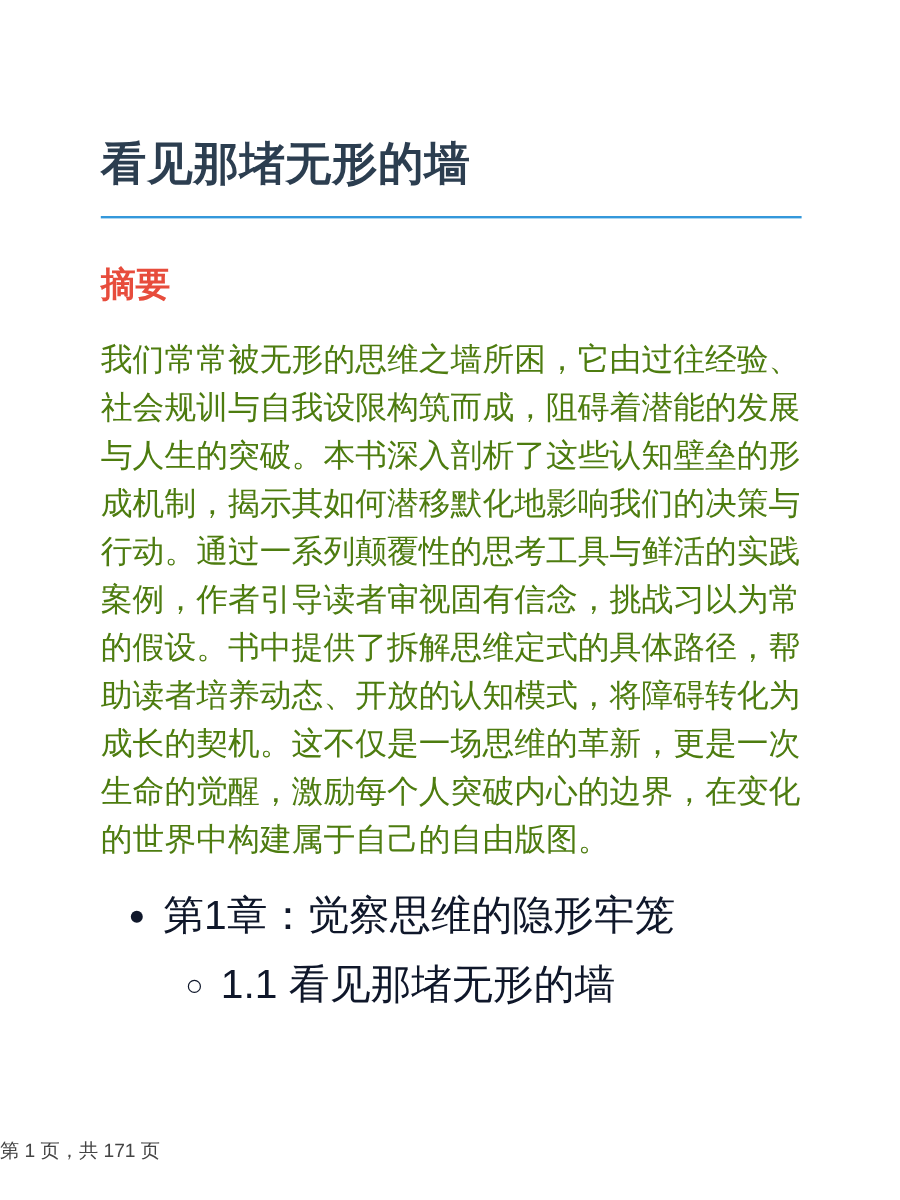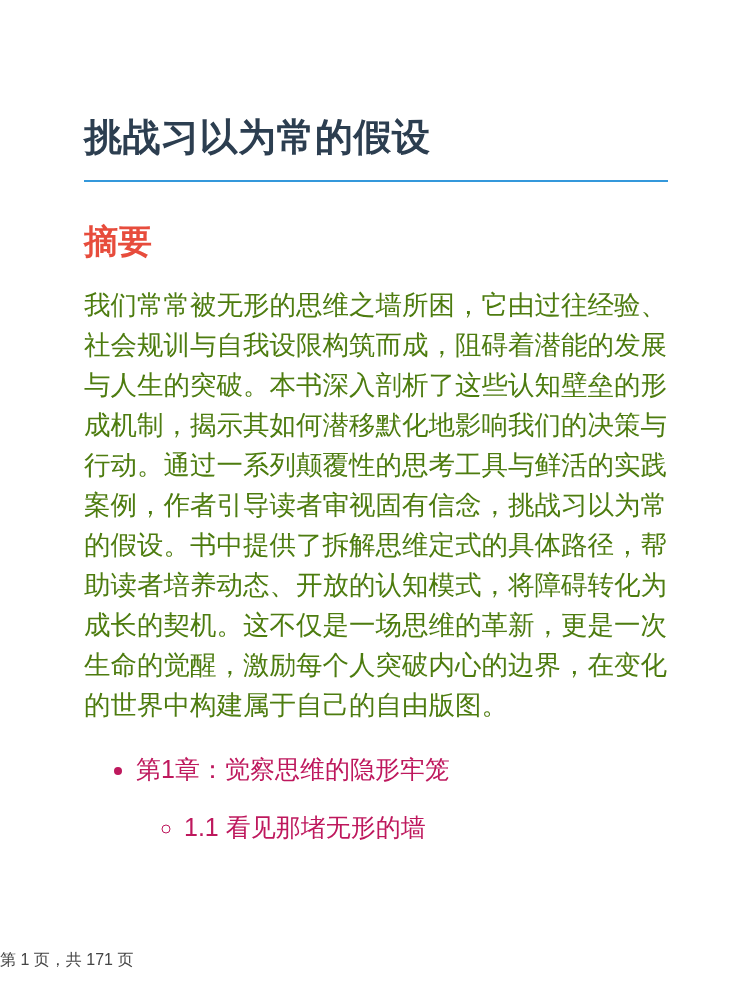--- a/index.html
+++ b/index.html
@@ -26,43 +26,43 @@
     font-size: 38px;
     line-height: 1.2;
     font-weight: 700;
     letter-spacing: 0.5px;
     color: #2c3e50;
     padding-bottom: 19px;
     border-bottom: 2px solid #3498db;
   }
   h2.section-heading {
     margin: 38px 0 0 0;
-    font-size: 34px;
+    font-size: 29px;
     line-height: 1.25;
     font-weight: 700;
     color: #e74c3c;
   }
   h2.toc-heading {
     margin-top: 35px;
   }
   p.abstract-body {
     margin: 23px 0 0 0;
     font-size: 26.5px;
     line-height: 40px;
     color: #4d7c0f;
     text-align: left;
     word-break: normal;
   }
   ul.toc-list {
     margin: 24px 0 0 0;
     padding: 0 0 0 52px;
     list-style-type: disc;
-    font-size: 25px;
+    font-size: 34px;
     line-height: 40px;
-    color: #be185d;
+    color: #0f172a;
   }
   ul.toc-sublist {
     margin: 18px 0 0 0;
     padding: 0 0 0 48px;
     list-style-type: circle;
   }
   .page-footer {
     position: absolute;
     top: 951px;
     left: 0;
@@ -72,21 +72,21 @@
     line-height: 1.1;
     color: #444444;
   }
 </style>
 </head>
 <body>
 
 <div class="page">
   <div class="content">
 
-    <h1 class="doc-title">挑战习以为常的假设</h1>
+    <h1 class="doc-title">看见那堵无形的墙</h1>
 
     <h2 class="section-heading">摘要</h2>
 
     <p class="abstract-body">我们常常被无形的思维之墙所困，它由过往经验、社会规训与自我设限构筑而成，阻碍着潜能的发展与人生的突破。本书深入剖析了这些认知壁垒的形成机制，揭示其如何潜移默化地影响我们的决策与行动。通过一系列颠覆性的思考工具与鲜活的实践案例，作者引导读者审视固有信念，挑战习以为常的假设。书中提供了拆解思维定式的具体路径，帮助读者培养动态、开放的认知模式，将障碍转化为成长的契机。这不仅是一场思维的革新，更是一次生命的觉醒，激励每个人突破内心的边界，在变化的世界中构建属于自己的自由版图。</p>
 
 
     <ul class="toc-list">
       <li>
         <span>第1章：觉察思维的隐形牢笼</span>
         <ul class="toc-sublist">

